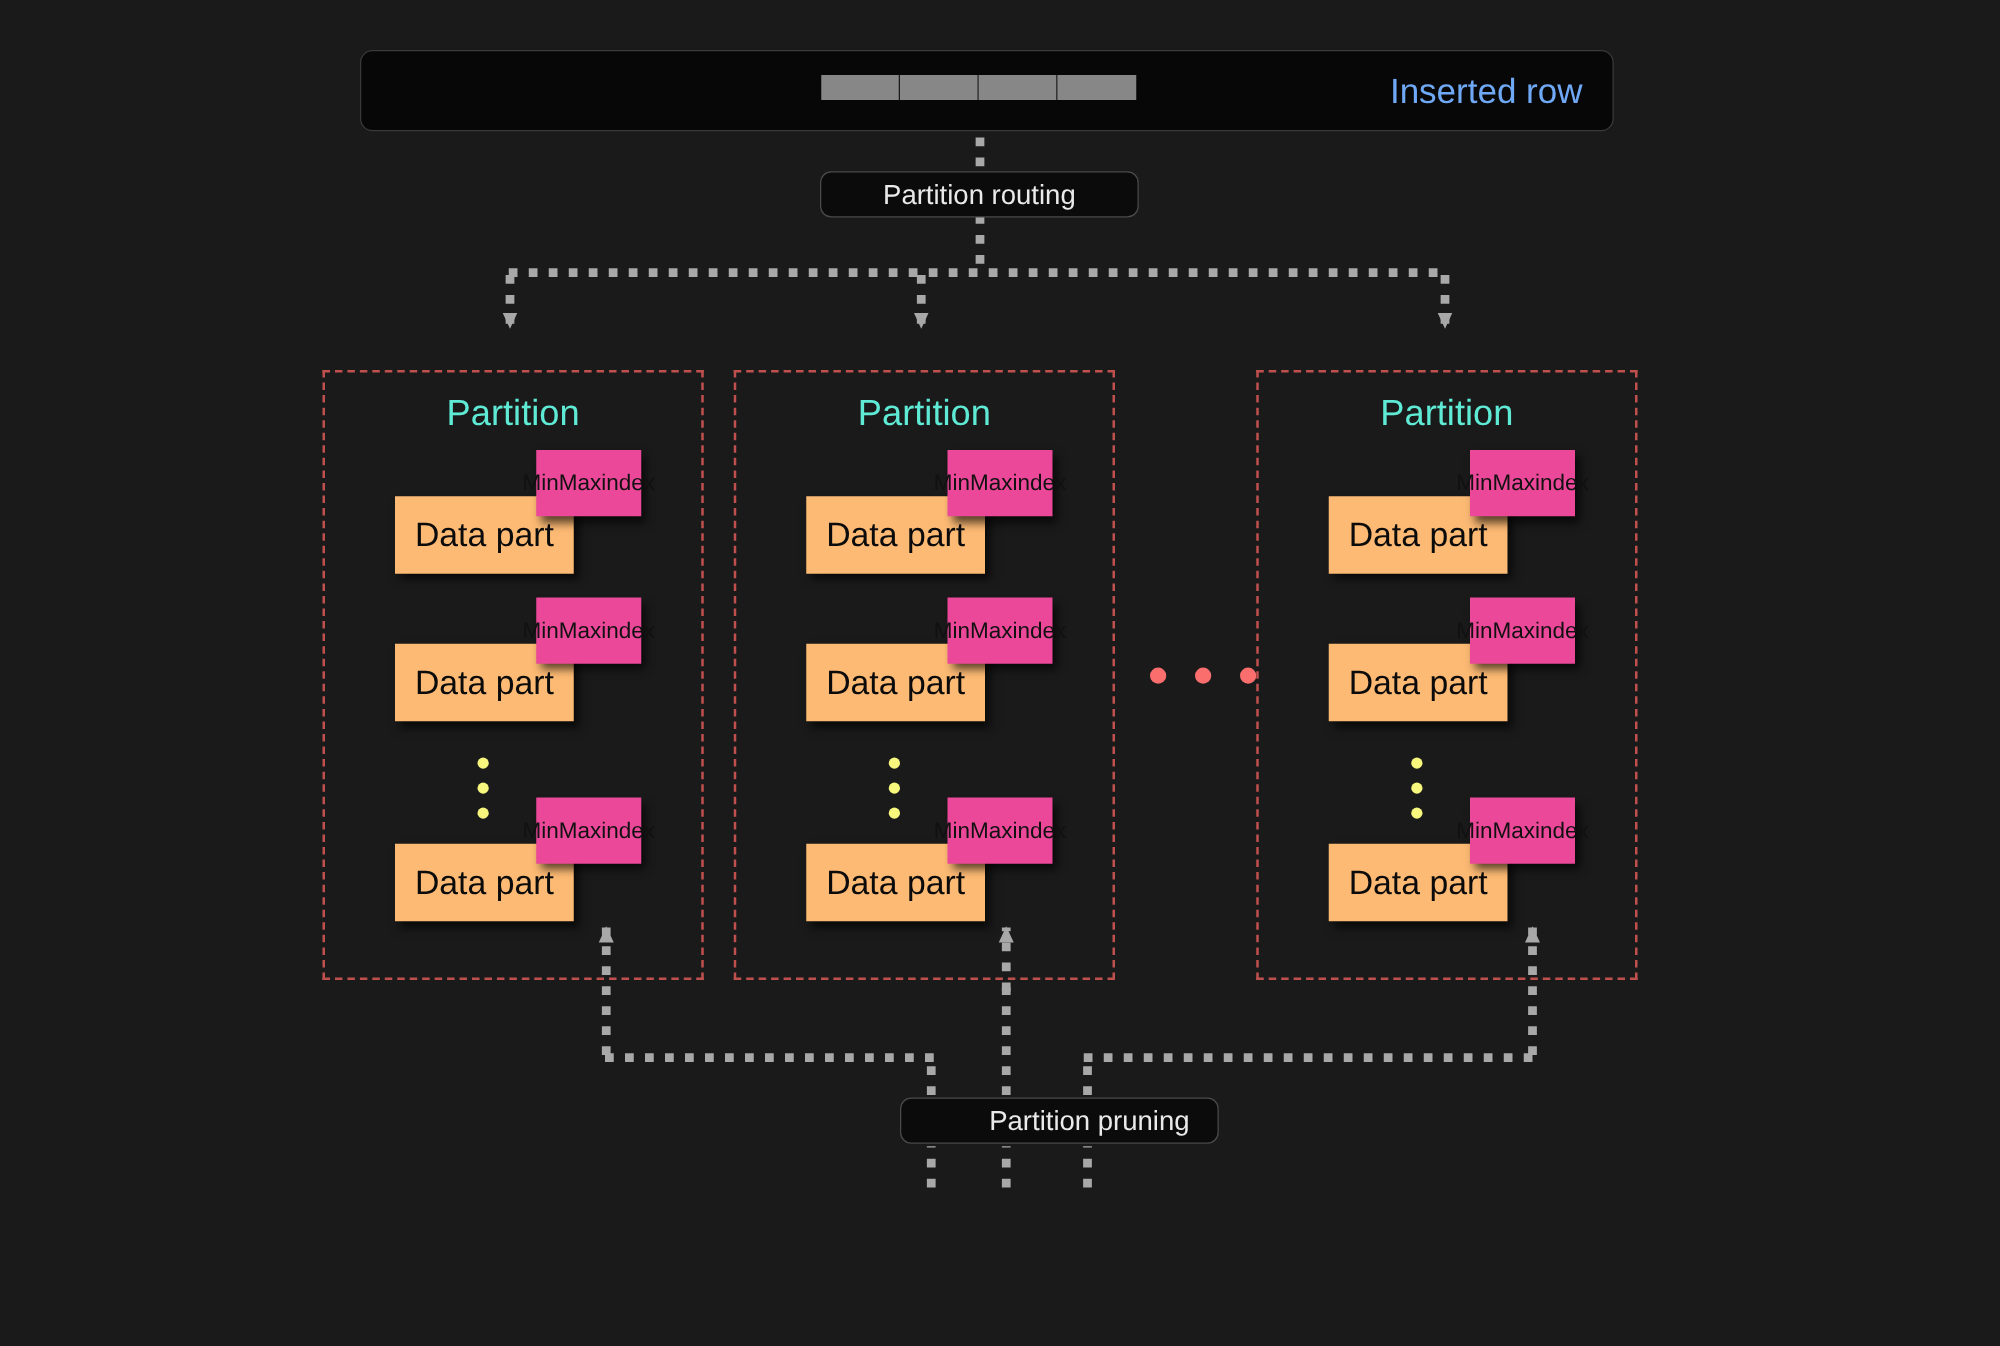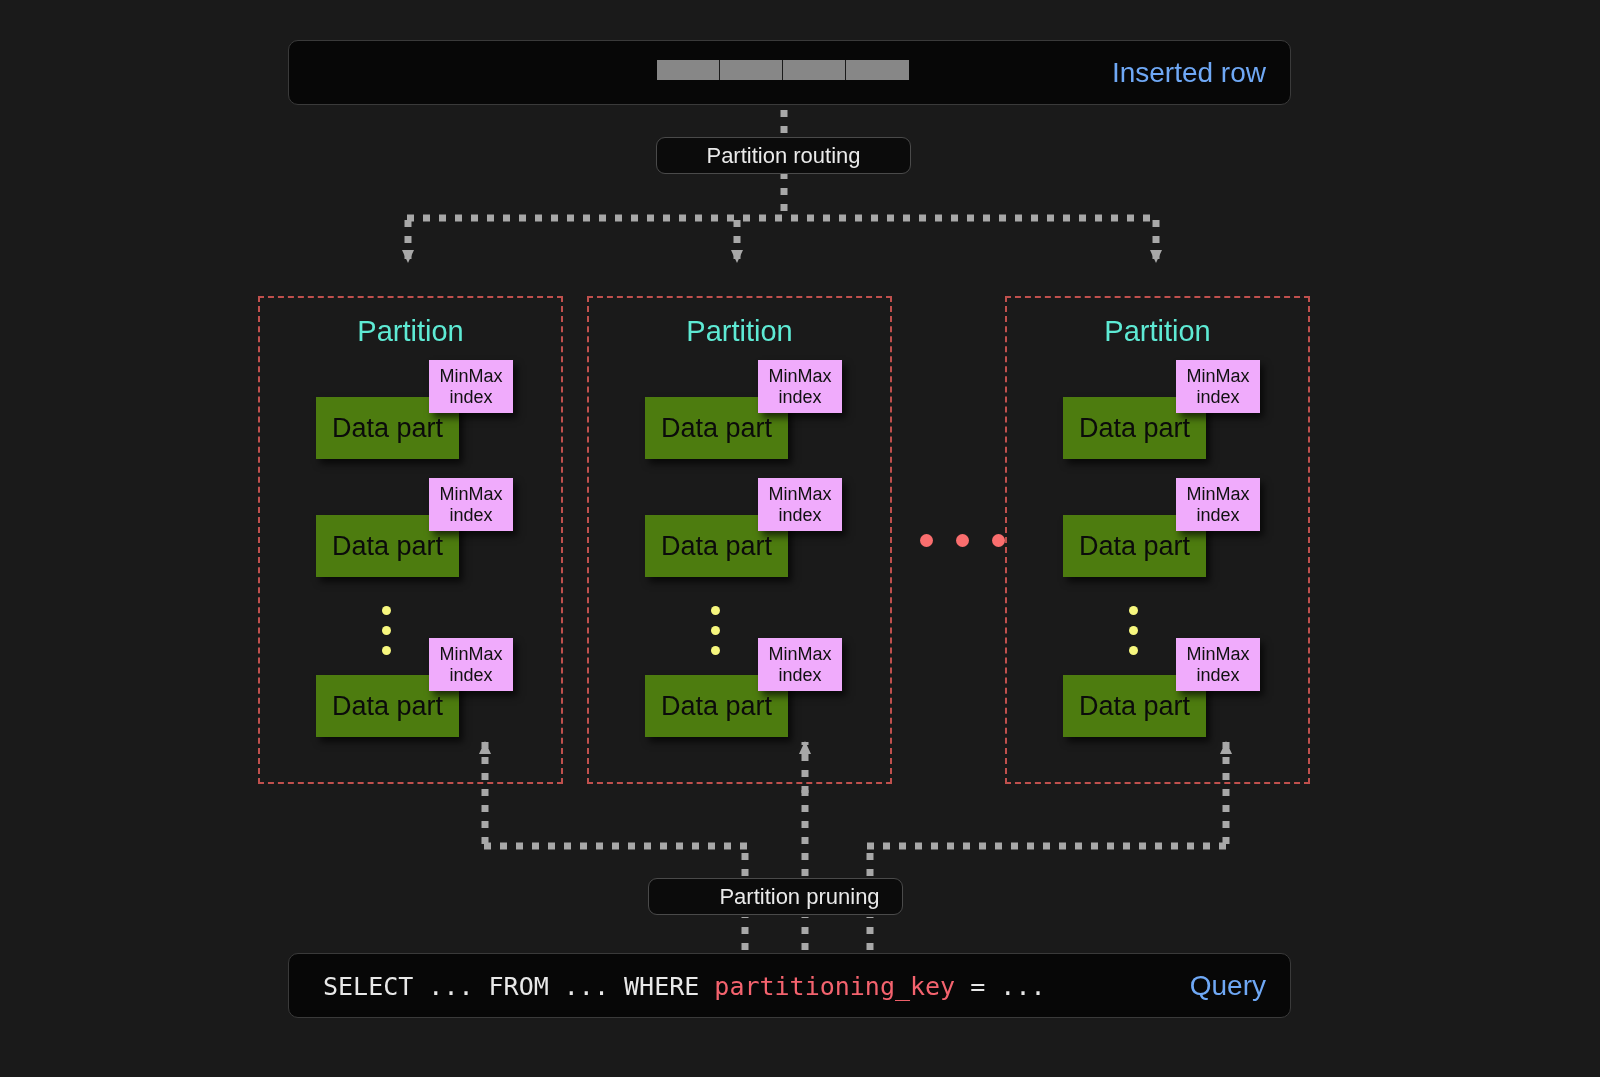--- a/index.html
+++ b/index.html
@@ -101,21 +101,21 @@
     justify-content: center;
     color: #eaeaea;
     font-size: 22px;
     white-space: nowrap;
   }
   #routing-pill {
     left: 656px; top: 137px;
     width: 255px; height: 37px; text-align: center;
   }
   #pruning-pill {
-    left: 648px; top: 878px;
+    left: 720px; top: 878px;
     width: 255px; height: 37px; padding-left: 48px;
   }
 
   
   .partition {
     position: absolute;
     top: 296px;
     width: 305px;
     height: 488px;
     border: 2px dashed #c0504d;
@@ -140,42 +140,42 @@
     position: absolute;
     width: 250px;
     height: 105px;
   }
   .data-part {
     position: absolute;
     left: 0;
     top: 37px;
     width: 143px;
     height: 62px;
-    background: #4d7c0f;
+    background: #fdba74;
     color: #0b0b0b;
     font-size: 27px;
     display: flex;
     align-items: center;
     justify-content: center;
     box-shadow: 4px 5px 7px rgba(0,0,0,0.65);
     z-index: 1;
   }
   .minmax {
     position: absolute;
     left: 113px;
     top: 0px;
     width: 84px;
     height: 53px;
-    background: #f0abfc;
+    background: #ec4899;
     color: #111;
     font-size: 18px;
     line-height: 1.12;
     text-align: center;
     display: flex;
-    flex-direction: column;
+    flex-direction: row;
     align-items: center;
     justify-content: center;
     box-shadow: 4px 5px 7px rgba(0,0,0,0.65);
     z-index: 2;
   }
 
   
   .v-dots {
     position: absolute;
     display: flex;
@@ -369,18 +369,14 @@
       <div class="minmax">
         <span>MinMax</span>
         <span>index</span>
       </div>
       <div class="data-part">Data part</div>
     </div>
   </div>
 
   <div class="pill" id="pruning-pill">Partition pruning</div>
 
-  <div class="bar" id="query-bar">
-    <div id="query-text"><span>SELECT ... FROM ... WHERE </span><span class="key">partitioning_key</span><span> = ...</span></div>
-    <div class="bar-label">Query</div>
-  </div>
 
 </div>
 
 </body></html>

